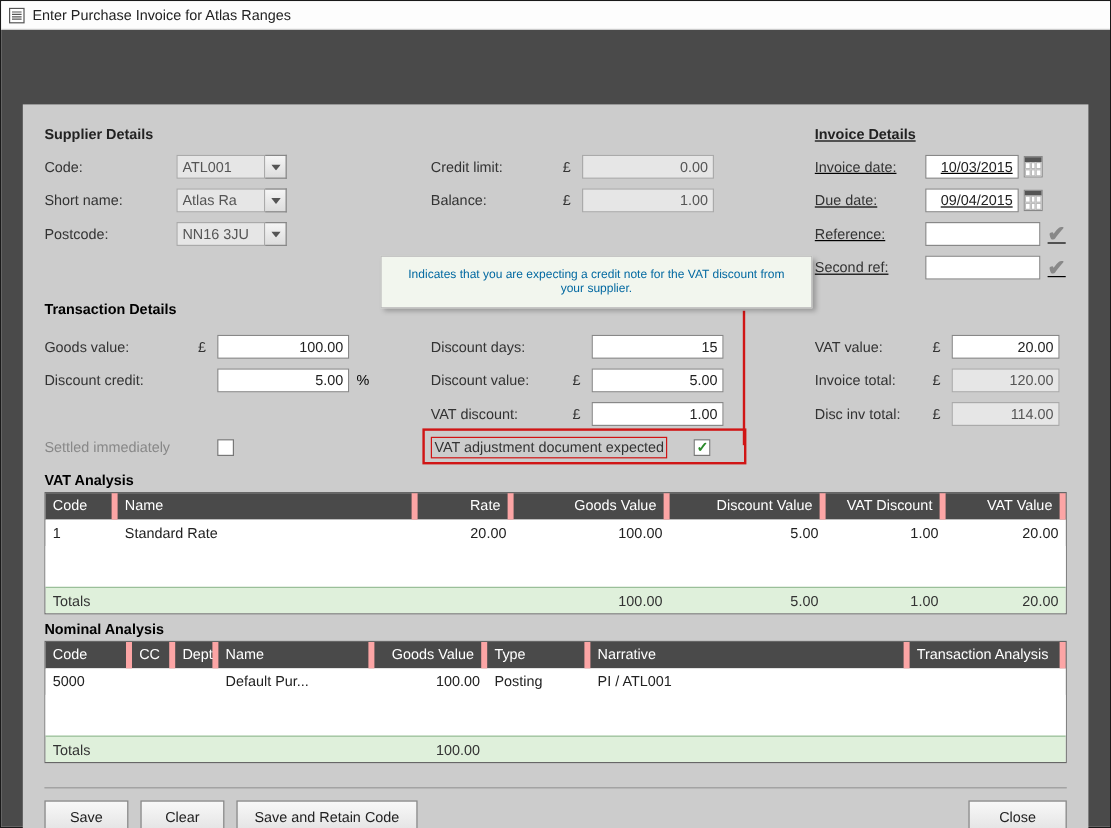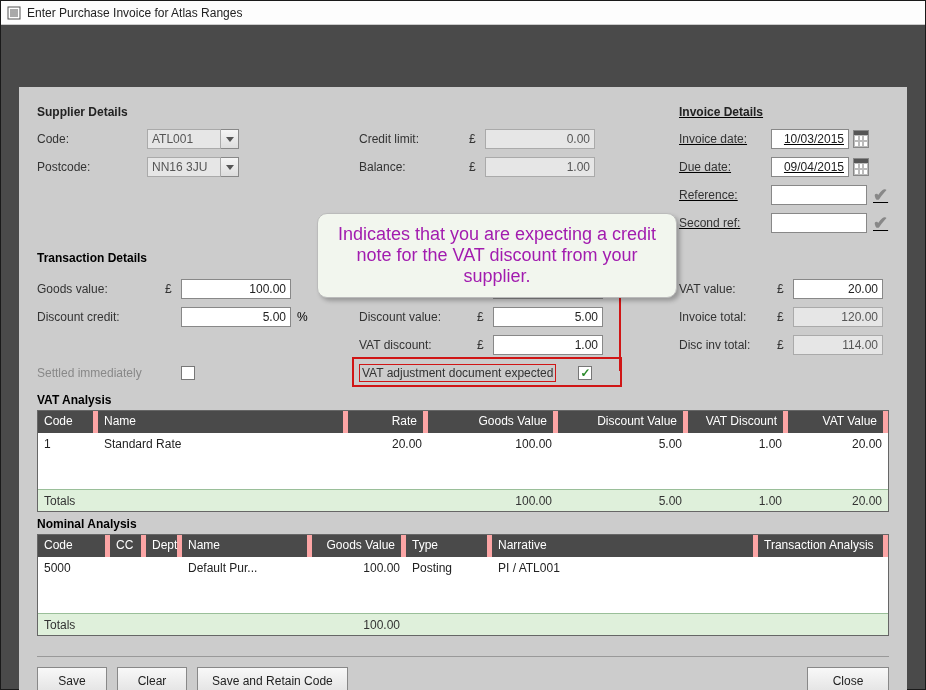--- a/index.html
+++ b/index.html
@@ -87,24 +87,24 @@
     left: 333px; top: 270px;
     width: 270px; height: 30px;
   }
   
   .callout {
     position:absolute;
     left: 298px; top: 126px;
     width: 360px;
     background: #f2f6ee;
     border:1px solid #bbb;
-    border-radius:10px;
+    border-radius:0;
     padding:10px 16px;
-    color:#a21caf;
-    font-size:18px;
+    color:#0369a1;
+    font-size:10px;
     box-shadow: 3px 3px 4px rgba(0,0,0,.25);
     text-align:center;
     z-index: 5;
   }
   .callout-line {
     position:absolute;
     left: 600px; top: 172px;
     width: 2px; height: 112px;
     background:#d01515;
     z-index:4;
@@ -176,20 +176,31 @@
           <span class="select-wrap">
             <input class="input readonly" value="ATL001" style="">
             <span class="chevron-btn">
                 <svg width="8" height="5">
                   <polygon points="0,0 8,0 4,5" fill="#555"></polygon>
                 </svg>
               </span>
           </span>
         </div>
         <div class="row">
+          <span class="lbl" style="width:110px">Short name:</span>
+          <span class="select-wrap">
+            <input class="input readonly" value="Atlas Ra" style="">
+            <span class="chevron-btn">
+                <svg width="8" height="5">
+                  <polygon points="0,0 8,0 4,5" fill="#555"></polygon>
+                </svg>
+              </span>
+          </span>
+        </div>
+        <div class="row">
           <span class="lbl" style="width:110px">Postcode:</span>
           <span class="select-wrap">
             <input class="input readonly" value="NN16 3JU" style="">
             <span class="chevron-btn">
                 <svg width="8" height="5">
                   <polygon points="0,0 8,0 4,5" fill="#555"></polygon>
                 </svg>
               </span>
           </span>
         </div>

